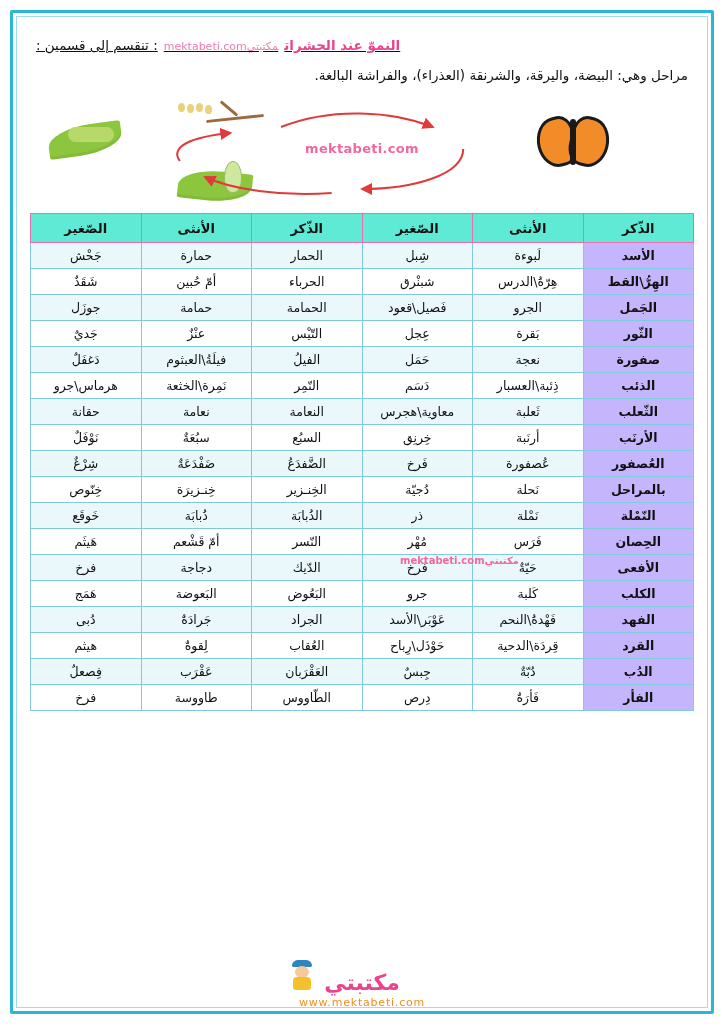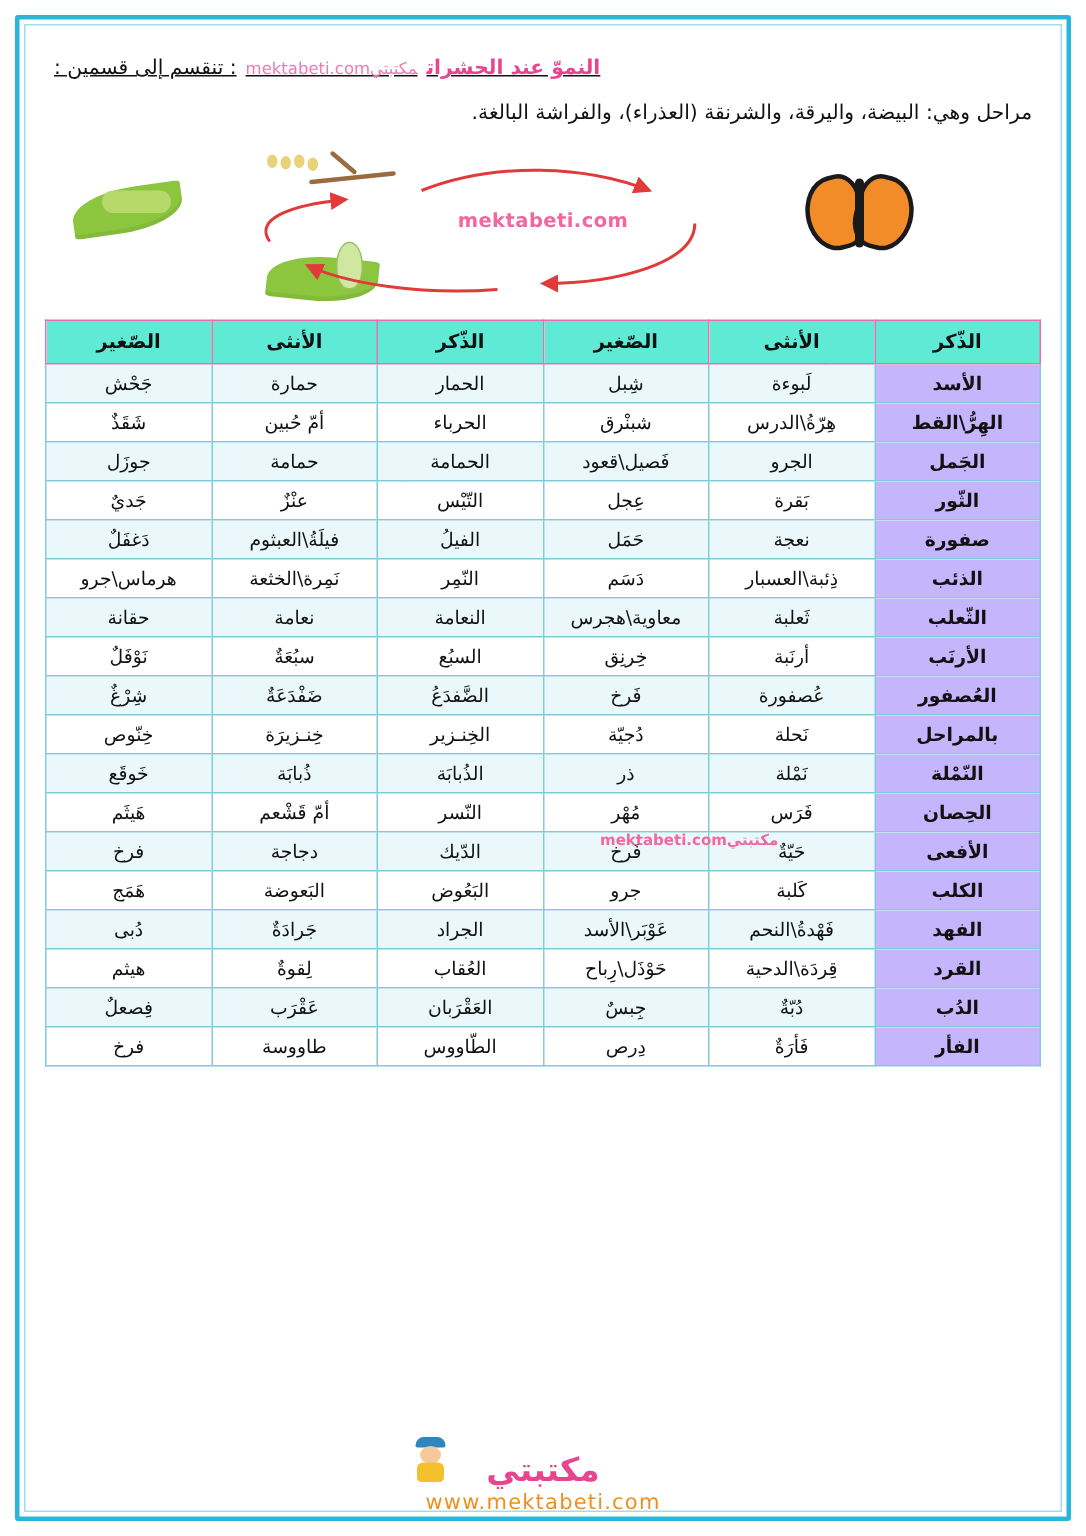--- a/index.html
+++ b/index.html
@@ -227,21 +227,21 @@
     position: relative;
   }
   .logo .logo-text {
     color: #e8458f;
     font-size: 22px;
     font-weight: bold;
     letter-spacing: .5px;
   }
   .logo .logo-url {
     color: #f18f1e;
-    font-size: 14px;
+    font-size: 11px;
     letter-spacing: .8px;
     margin-top: 1px;
   }
   .logo .kid {
     position: absolute;
     left: -8px; top: -10px;
     width: 22px; height: 30px;
   }
   .logo .kid .hat {
     position: absolute; left: 1px; top: 0;

